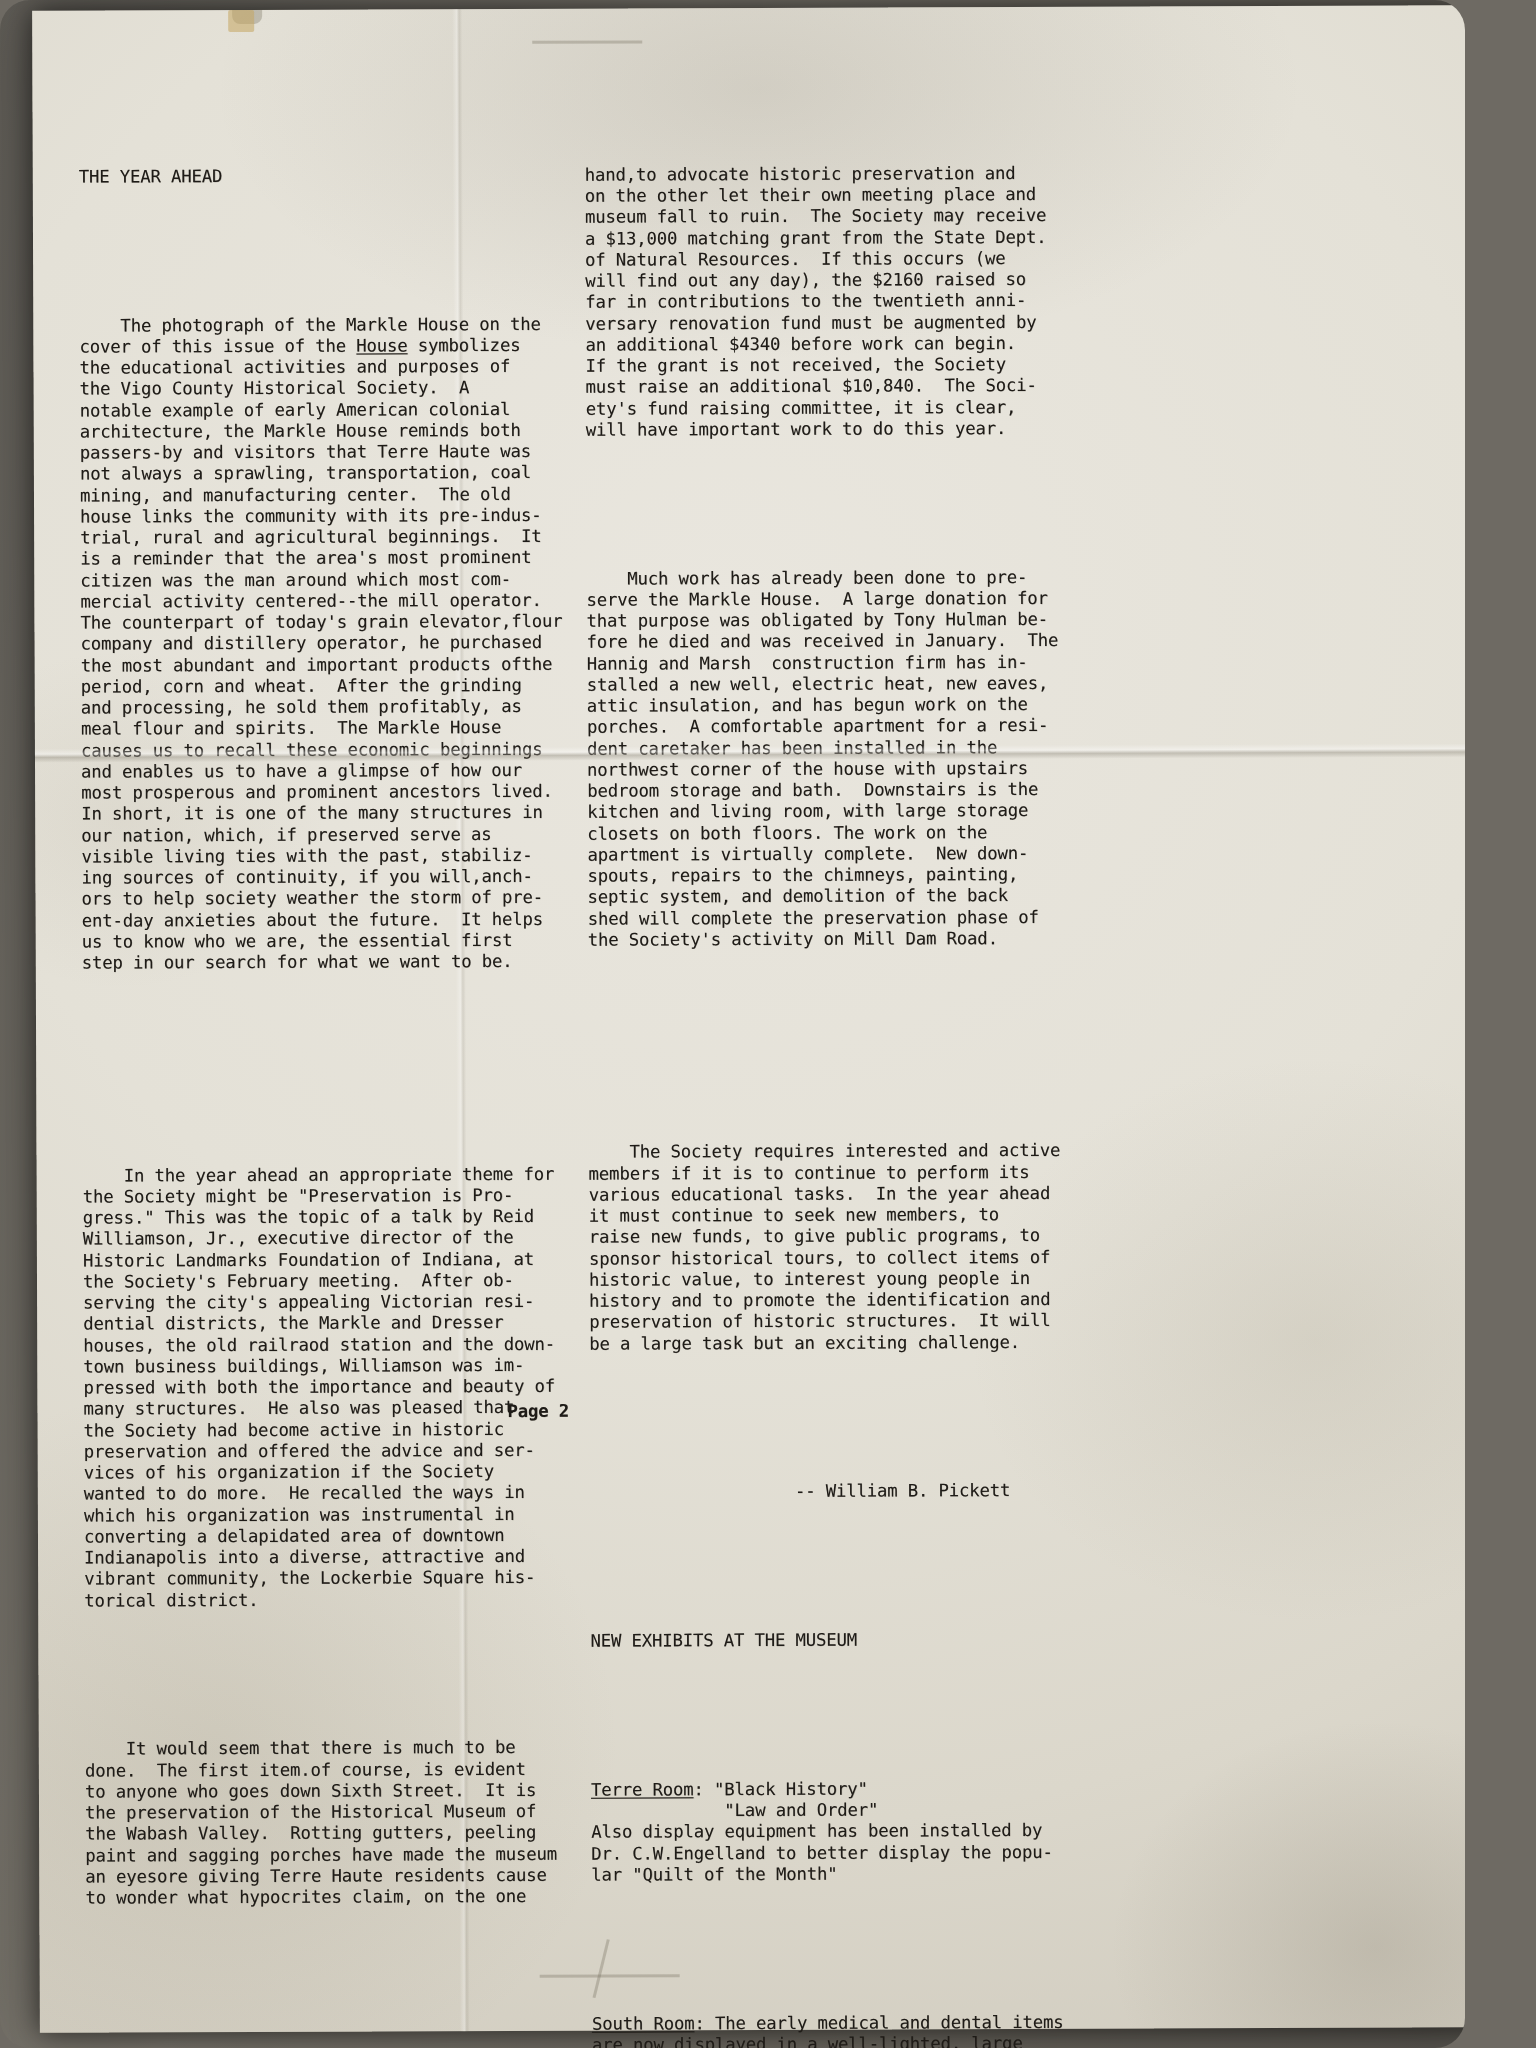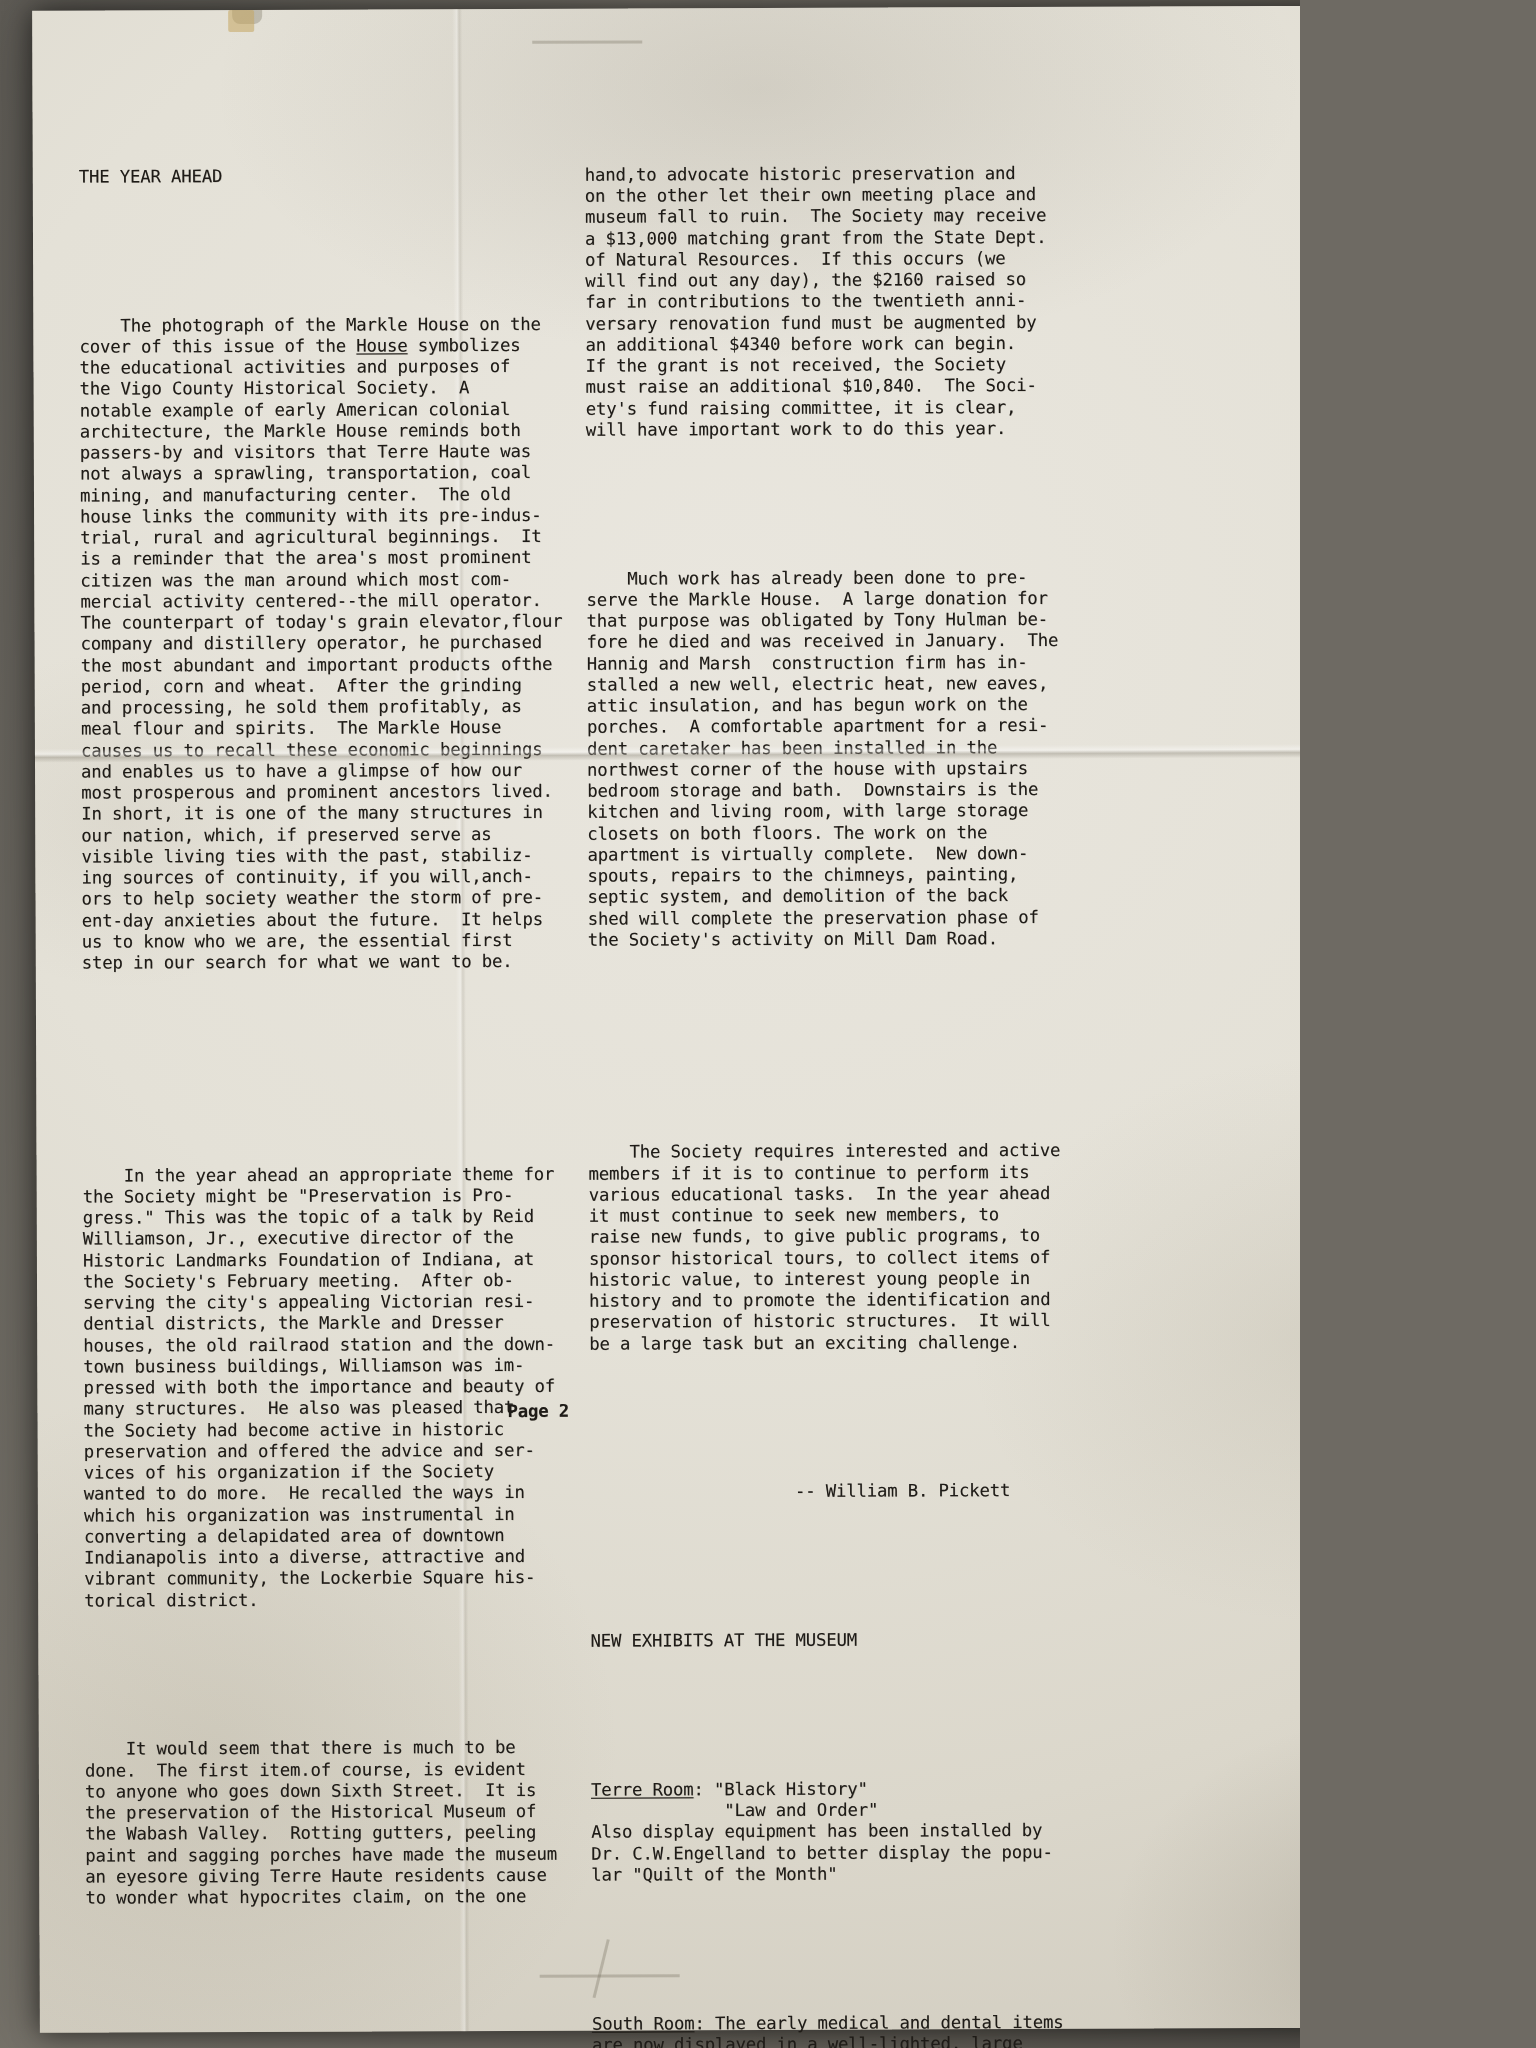--- a/index.html
+++ b/index.html
@@ -10,25 +10,26 @@
   body {
     width: 1536px;
     height: 2048px;
     overflow: hidden;
     font-family: "DejaVu Sans Mono", monospace;
   }
 
   
   #scan {
     position: relative;
-    width: 1300px;
+    width: 1465px;
     height: 2048px;
     background:
       linear-gradient(105deg, #5f5c56 0%, #7a766d 35%, #6b675f 70%, #58554f 100%);
     overflow: hidden;
+    border-radius: 30px;
   }
 
   #page {
     position: absolute;
     left: 36px;
     top: 8px;
     width: 1452px;
     height: 2022px;
     background:
       radial-gradient(ellipse 120% 80% at 48% 30%, #e9e6de 0%, #e4e1d7 45%, #dbd7cb 75%, #cfcabd 100%);

